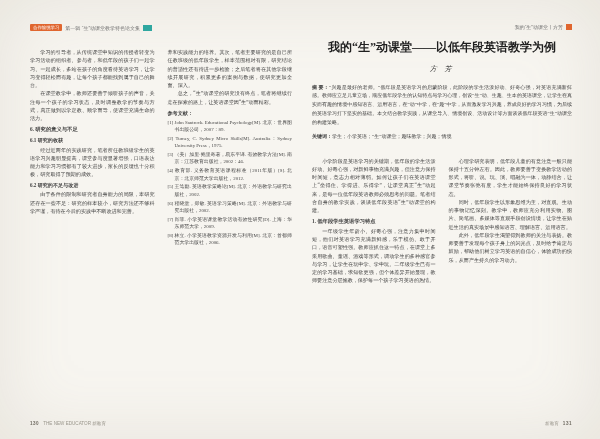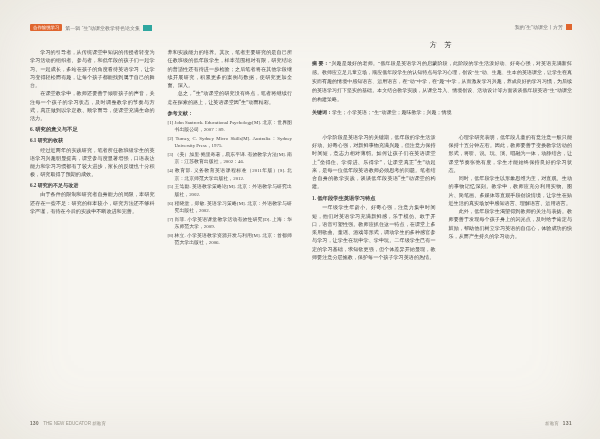--- a/index.html
+++ b/index.html
@@ -21,21 +21,21 @@
   .page-left{position:absolute;left:30px;top:48px;width:262px;height:356px;display:flex;gap:13px;overflow:hidden;}
   .col{flex:1;font-size:5.1px;line-height:1.62;text-align:justify;}
   .para{text-indent:2em;margin:0;}
   .h-main{font-weight:bold;font-size:5.3px;margin:3px 0 1px;}
   .h-sub{font-weight:bold;margin:2.5px 0 1px;}
   .refs-title{font-weight:bold;margin:3px 0 1.5px;}
   .ref{font-size:4.9px;line-height:1.5;padding-left:7px;text-indent:-7px;margin:0 0 1.5px;color:#474747;}
   
   .page-right{position:absolute;left:312px;top:40px;width:260px;}
   .title{font-size:12px;font-weight:bold;text-align:center;line-height:1.3;color:#1f1f1f;margin:0 0 8px;}
-  .author{text-align:center;font-size:7px;letter-spacing:3px;color:#333;margin:0 0 10px;}
+  .author{text-align:center;font-size:7px;letter-spacing:3px;color:#333;margin:0 0 10px;font-style:italic;}
   .abstract{font-size:5px;line-height:1.78;text-align:justify;color:#3f3f3f;}
   .inl-label{font-weight:bold;}
   .keywords{font-size:5px;line-height:1.7;margin-top:4px;text-align:justify;}
   .body-cols{display:flex;gap:13px;margin-top:15px;height:250px;overflow:hidden;
              font-size:5.1px;line-height:1.62;text-align:justify;}
   
   .ftr{position:absolute;bottom:13px;display:flex;align-items:center;gap:4px;
        font-family:"Liberation Sans","DejaVu Sans",sans-serif;font-size:4.6px;color:#9a968c;}
   .ftr-left{left:30px;}
   .ftr-right{right:28px;}
@@ -76,20 +76,21 @@
       <div class="ref">[3] （美）加里·鲍里奇著，易东平译. 有效教学方法[M]. 南京：江苏教育出版社，2002：46.</div>
       <div class="ref">[4] 教育部. 义务教育英语课程标准（2011年版）[S]. 北京：北京师范大学出版社，2012.</div>
       <div class="ref">[5] 王笃勤. 英语教学策略论[M]. 北京：外语教学与研究出版社，2002.</div>
       <div class="ref">[6] 程晓堂，郑敏. 英语学习策略[M]. 北京：外语教学与研究出版社，2002.</div>
       <div class="ref">[7] 肖菲. 小学英语课堂教学活动有效性研究[D]. 上海：华东师范大学，2009.</div>
       <div class="ref">[8] 林立. 小学英语教学资源开发与利用[M]. 北京：首都师范大学出版社，2006.</div>
     </div>
   </section>
 
   <section class="page-right">
+    <h1 class="title">我的“生”动课堂——以低年段英语教学为例</h1>
     <div class="author">方 芳</div>
 
     <p class="abstract"><span class="inl-label">摘 要：</span><span>“兴趣是最好的老师。”低年段是英语学习的启蒙阶段，此阶段的学生活泼好动、好奇心强，对英语充满新鲜感。教师应立足儿童立场，顺应低年段学生的认知特点与学习心理，创设“生”动、生趣、生本的英语课堂，让学生在真实而有趣的情境中感知语言、运用语言，在“动”中学，在“趣”中学，从而激发学习兴趣，养成良好的学习习惯，为后续的英语学习打下坚实的基础。本文结合教学实践，从课堂导入、情境创设、活动设计等方面谈谈低年段英语“生”动课堂的构建策略。</span></p>
 
     <p class="keywords"><span class="inl-label">关键词：</span><span>学生；小学英语；“生”动课堂；趣味教学；兴趣；情境</span></p>
 
     <div class="body-cols">
       <div class="col">
         <p class="para">小学阶段是英语学习的关键期，低年段的学生活泼好动、好奇心强，对新鲜事物充满兴趣，但注意力保持时间短，意志力相对薄弱。如何让孩子们在英语课堂上“坐得住、学得进、乐得学”，让课堂真正“生”动起来，是每一位低年段英语教师必须思考的问题。笔者结合自身的教学实践，谈谈低年段英语“生”动课堂的构建。</p>
         <div class="h-main">1. 低年段学生英语学习特点</div>

